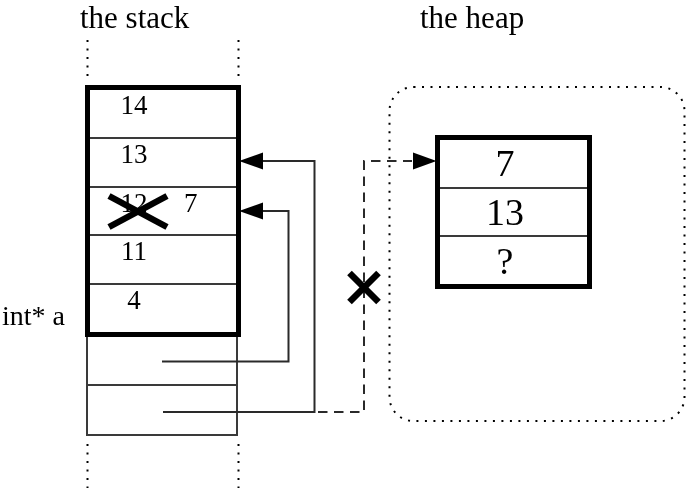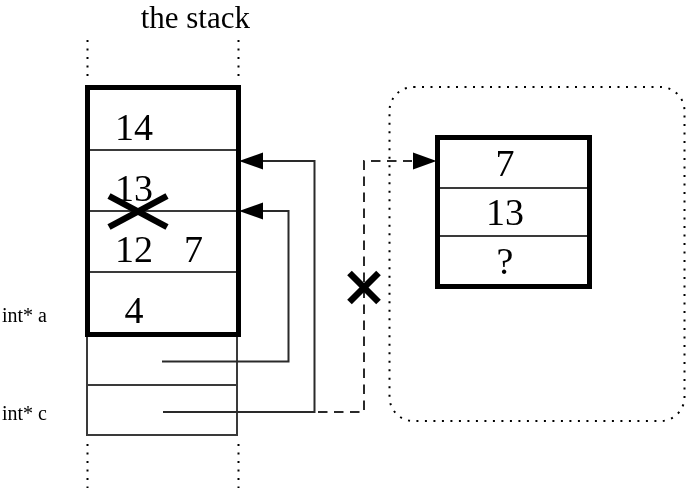--- a/index.html
+++ b/index.html
@@ -11,44 +11,44 @@
     font-family: "Liberation Serif", "DejaVu Serif", serif;
     color: #000;
     overflow: hidden;
   }
   .title {
     position: absolute;
     top: 0;
     width: 170px;
     font-size: 31px;
     line-height: 36px;
-    text-align: right;
+    text-align: left;
     white-space: nowrap;
   }
   .title-stack { left: 80px; }
   .title-heap  { left: 420px; }
 
   
   .stack-box {
     position: absolute;
     left: 85px; top: 85px;
     width: 156px; height: 252px;
     box-sizing: border-box;
     border: 5px solid #000;
     background: #fff;
     display: flex;
     flex-direction: column;
     z-index: 2;
   }
   .stack-box .cell {
     flex: 1 1 0;
     display: flex;
-    align-items: flex-end;
+    align-items: flex-start;
     padding-left: 24px;
-    font-size: 38px;
+    font-size: 27px;
     box-sizing: border-box;
   }
   .stack-box .cell + .cell { border-top: 2px solid #3a3a3a; }
   .cell .val { display: inline-block; width: 40px; text-align: center; }
   .cell .val-new { display: inline-block; margin-left: 30px; text-align: center; }
 
   
   .subcells {
     position: absolute;
     left: 86px; top: 337px;
@@ -59,21 +59,21 @@
     border-bottom: 2px solid #3a3a3a;
     background: #fff;
     z-index: 1;
   }
   .subcells .pcell { height: 49px; box-sizing: border-box; }
   .subcells .pcell:first-child { border-bottom: 2px solid #3a3a3a; }
 
   .var-label {
     position: absolute;
     left: 2px;
-    font-size: 20px;
+    font-size: 28px;
     line-height: 33px;
     white-space: nowrap;
   }
   .var-a { top: 299px; }
   .var-b { top: 346px; }
   .var-c { top: 397px; }
 
   
   .heap-box {
     position: absolute;
@@ -108,44 +108,47 @@
   .ln-dash   { stroke: #2a2a2a; stroke-width: 2; stroke-dasharray: 9.5 6.5; fill: none; }
   .ln-thick  { stroke: #000; stroke-width: 6.5; stroke-linecap: butt; }
   .arrowhead { fill: #000; stroke: none; }
 </style>
 </head>
 <body>
 
 <div class="canvas">
 
   <div class="title title-stack">the stack</div>
+  <div class="title title-heap">the heap</div>
 
   <div class="stack-box">
     <div class="cell">
         <span class="val">14</span>
       </div>
     <div class="cell">
         <span class="val">13</span>
       </div>
     <div class="cell">
       <span class="val">12</span>
       <span class="val-new">7</span>
     </div>
     <div class="cell">
+        <span class="val">11</span>
+      </div>
+    <div class="cell">
         <span class="val">4</span>
       </div>
   </div>
 
   <div class="subcells">
     <div class="pcell"></div>
     <div class="pcell"></div>
   </div>
 
   <div class="var-label var-a">int* a</div>
-  <div class="var-label var-c">int* c</div>
 
   <div class="heap-box">
     <div class="cell">
         <span>7</span>
       </div>
     <div class="cell">
         <span>13</span>
       </div>
     <div class="cell">
         <span>?</span>

